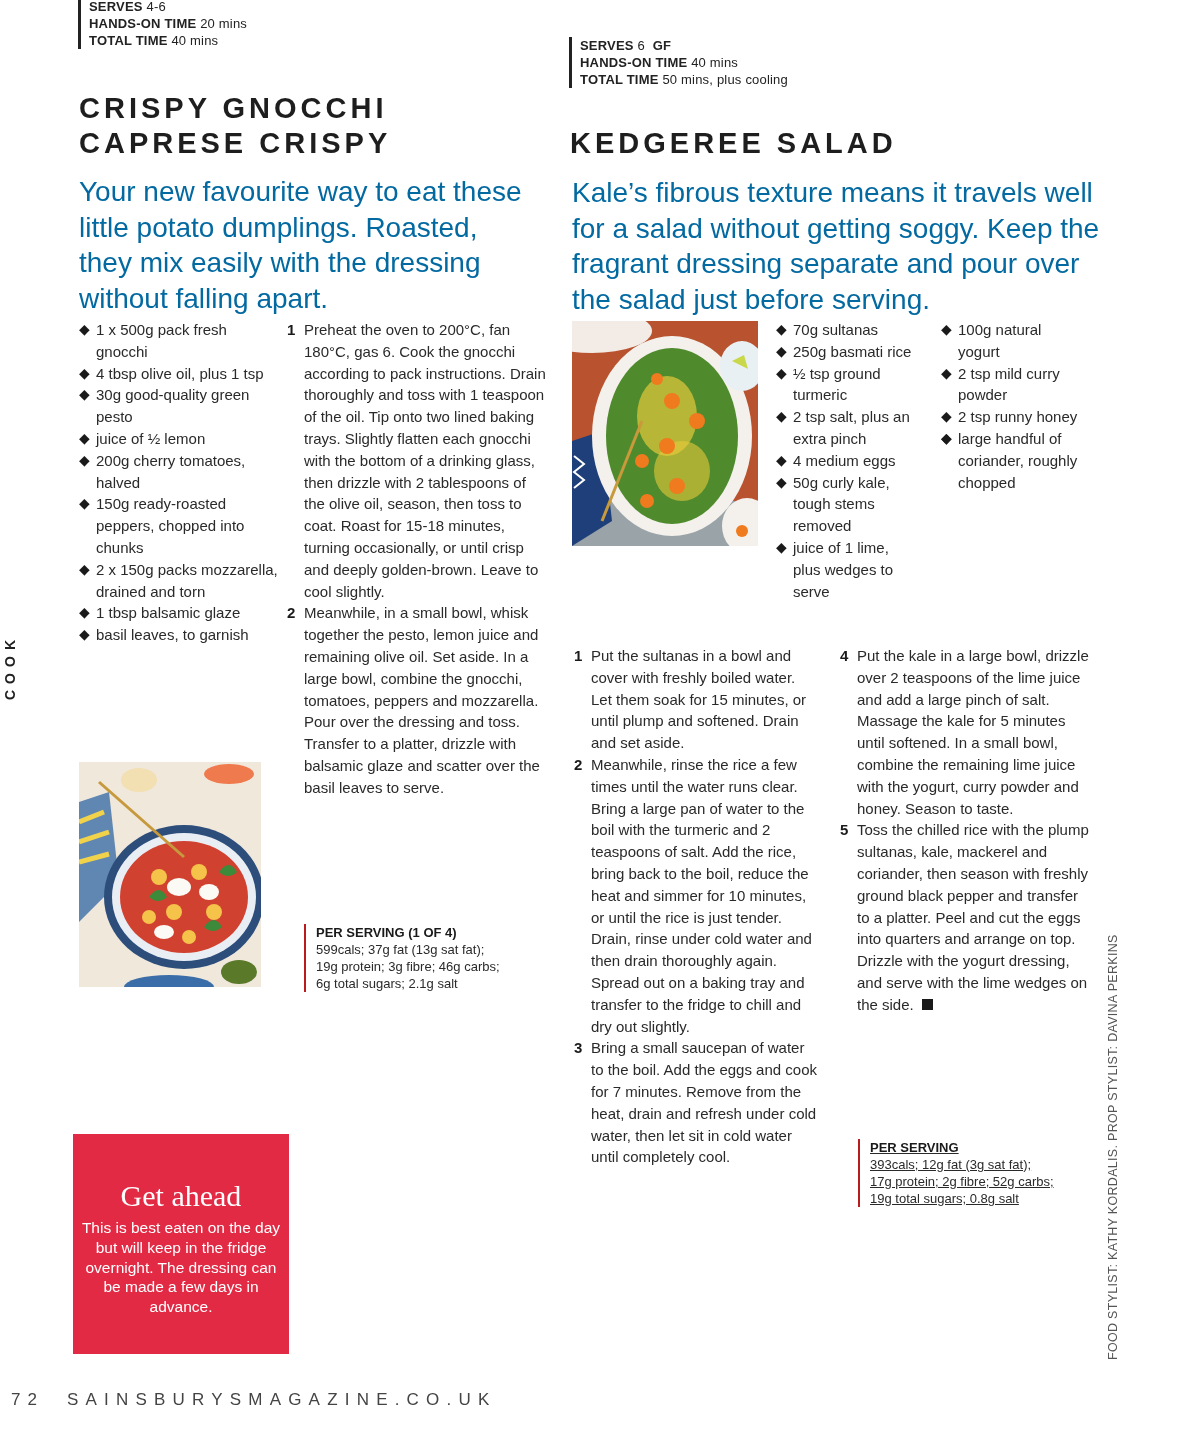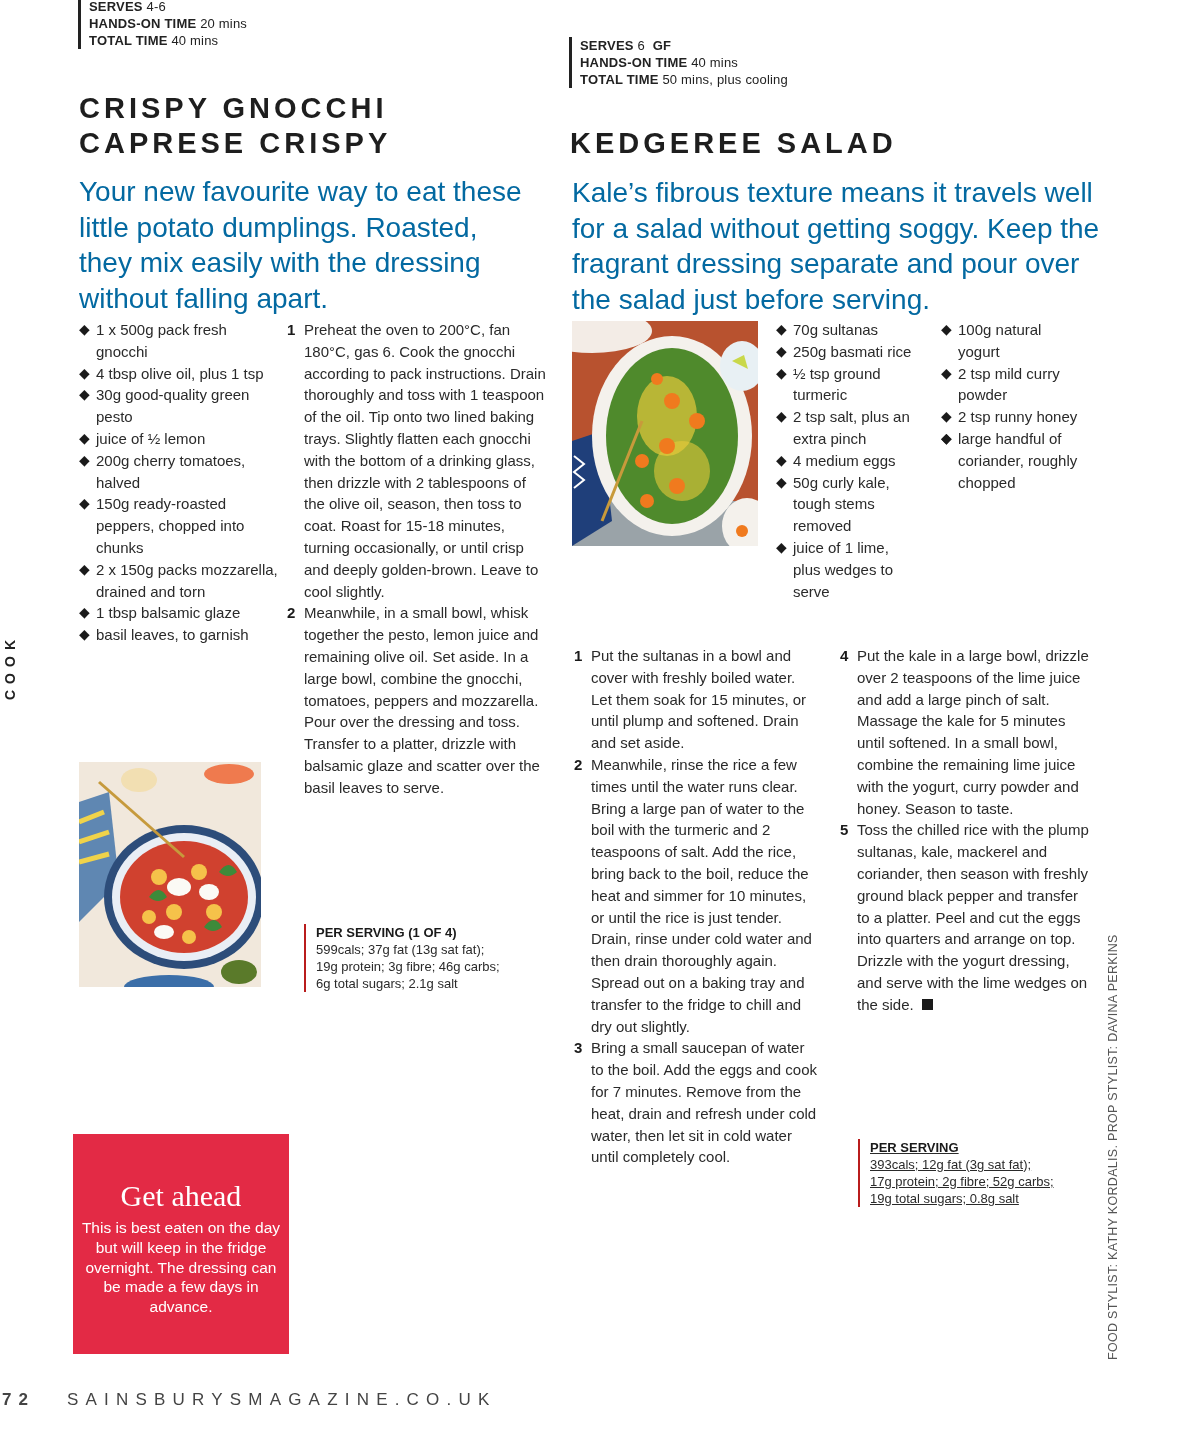--- a/index.html
+++ b/index.html
@@ -191,14 +191,14 @@
 
 <div class="abs nutri" style="left:858px; top:1139px;text-decoration:underline;">
   <div class="nh">PER SERVING</div>
   <div>393cals; 12g fat (3g sat fat);</div>
   <div>17g protein; 2g fibre; 52g carbs;</div>
   <div>19g total sugars; 0.8g salt</div>
 </div>
 
 <div class="abs vert-credit" style="left:1106px; top:1360px;">FOOD STYLIST: KATHY KORDALIS. PROP STYLIST: DAVINA PERKINS</div>
 
-<div class="abs footer-num" style="left:2px; top:1390px;font-weight:bold;">72</div>
+<div class="abs footer-num" style="left:11px; top:1390px;">72</div>
 <div class="abs footer-site" style="left:67px; top:1390px;">SAINSBURYSMAGAZINE.CO.UK</div>
 
 </body></html>

